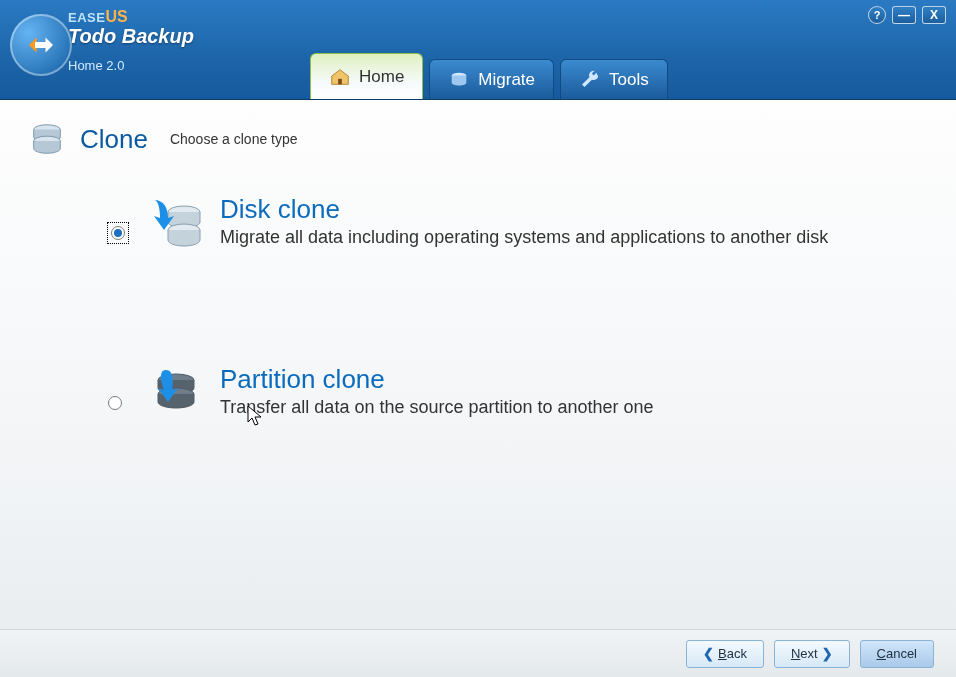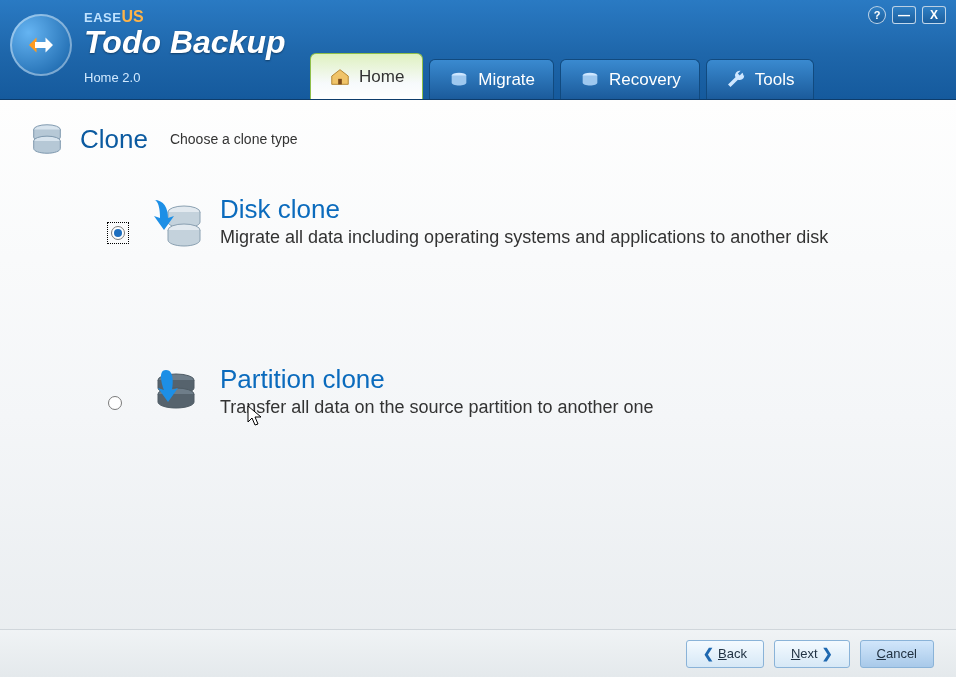--- a/index.html
+++ b/index.html
@@ -25,24 +25,24 @@
   .logo-circle {
     position: absolute;
     left: 10px; top: 14px;
     width: 62px; height: 62px;
     border-radius: 50%;
     background: radial-gradient(circle at 30% 30%,#65b4f2,#0f5aa0);
     display:flex;align-items:center;justify-content:center;
     box-shadow: inset 0 0 0 2px rgba(255,255,255,.4);
   }
   .logo-circle svg { width:36px;height:36px; }
-  .brand-block { position:absolute; left:84px; top:8px; }
+  .brand-block { position:absolute; left:68px; top:8px; }
   .brand-ease { color:#bfe2ff; font-weight:700; font-size:13px; letter-spacing:.5px;}
   .brand-us   { color:#ffb347; font-weight:700; }
-  .brand-title{ color:#fff; font-size:32px; font-weight:700; font-style:italic;
+  .brand-title{ color:#fff; font-size:20px; font-weight:700; font-style:italic;
                 text-shadow:0 1px 2px rgba(0,0,0,.4); line-height:1;}
   .brand-ver  { color:#d0e9ff; font-size:13px; margin-top:12px;}
 
   
   .win-controls { position:absolute; right:10px; top:6px; display:flex; gap:6px; }
   .wc-btn {
     width:24px;height:18px;
     display:flex;align-items:center;justify-content:center;
     border:1px solid rgba(255,255,255,.7); border-radius:3px;
     background:linear-gradient(#2f7fc4,#1c5f9e);
@@ -158,29 +158,20 @@
       <span>Home</span>
     </div>
     <div class="tab">
       <span class="tab-icon">
         <svg viewBox="0 0 24 24">
             <ellipse cx="12" cy="7" rx="8" ry="3" fill="#cfe7ff"></ellipse>
             <path d="M4 7v8c0 1.7 3.6 3 8 3s8-1.3 8-3V7" fill="#9ec8ef"></path>
           </svg>
       </span>
       <span>Migrate</span>
-    </div>
-    <div class="tab">
-      <span class="tab-icon">
-        <svg viewBox="0 0 24 24">
-            <ellipse cx="12" cy="7" rx="8" ry="3" fill="#cfe7ff"></ellipse>
-            <path d="M4 7v8c0 1.7 3.6 3 8 3s8-1.3 8-3V7" fill="#9ec8ef"></path>
-          </svg>
-      </span>
-      <span>Recovery</span>
     </div>
     <div class="tab">
       <span class="tab-icon">
         <svg viewBox="0 0 24 24">
             <path d="M21 7a5 5 0 0 1-6.9 4.6L6 19.7 3.3 17 11.4 9A5 5 0 0 1 17 2l-3 3 2 2 3-3c.7.9 1 1.9 1 3z" fill="#cfe7ff"></path>
           </svg>
       </span>
       <span>Tools</span>
     </div>
   </div>

